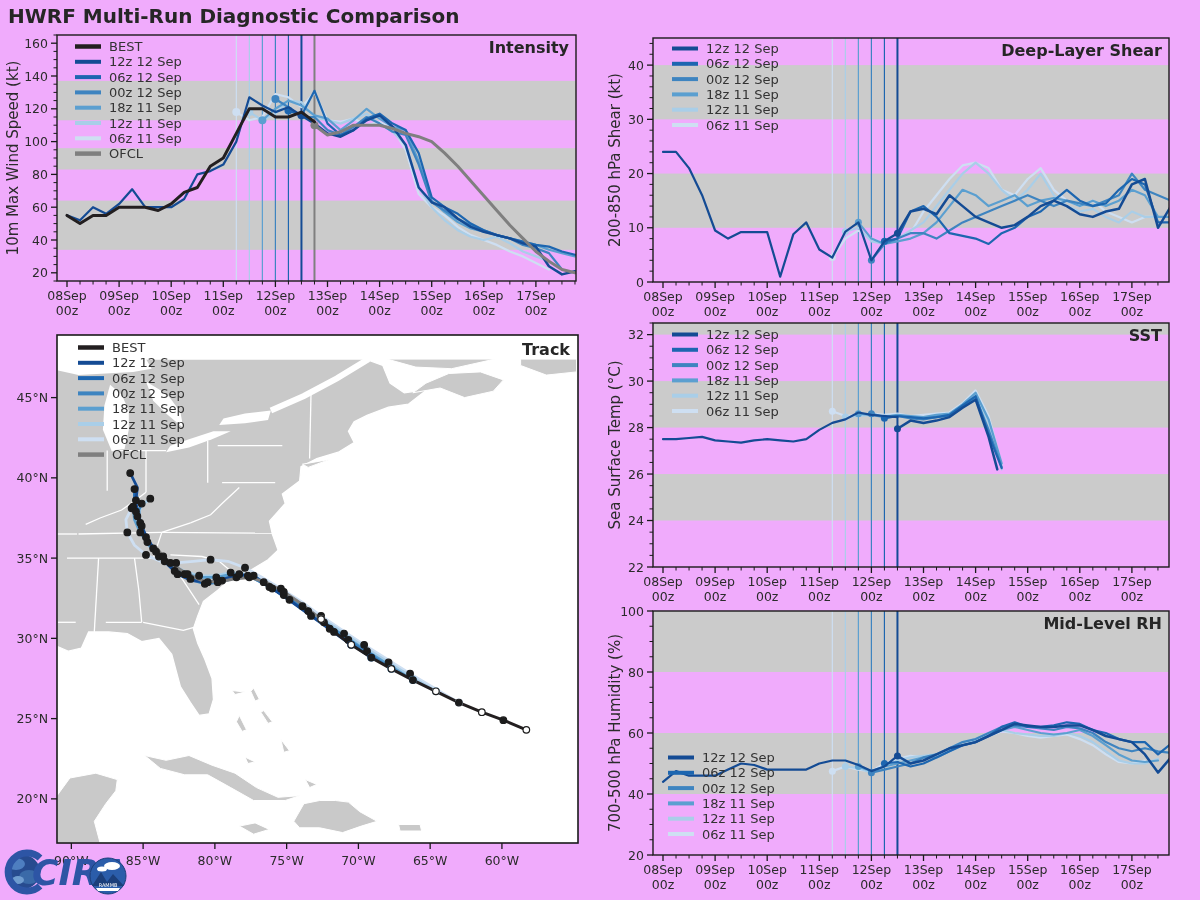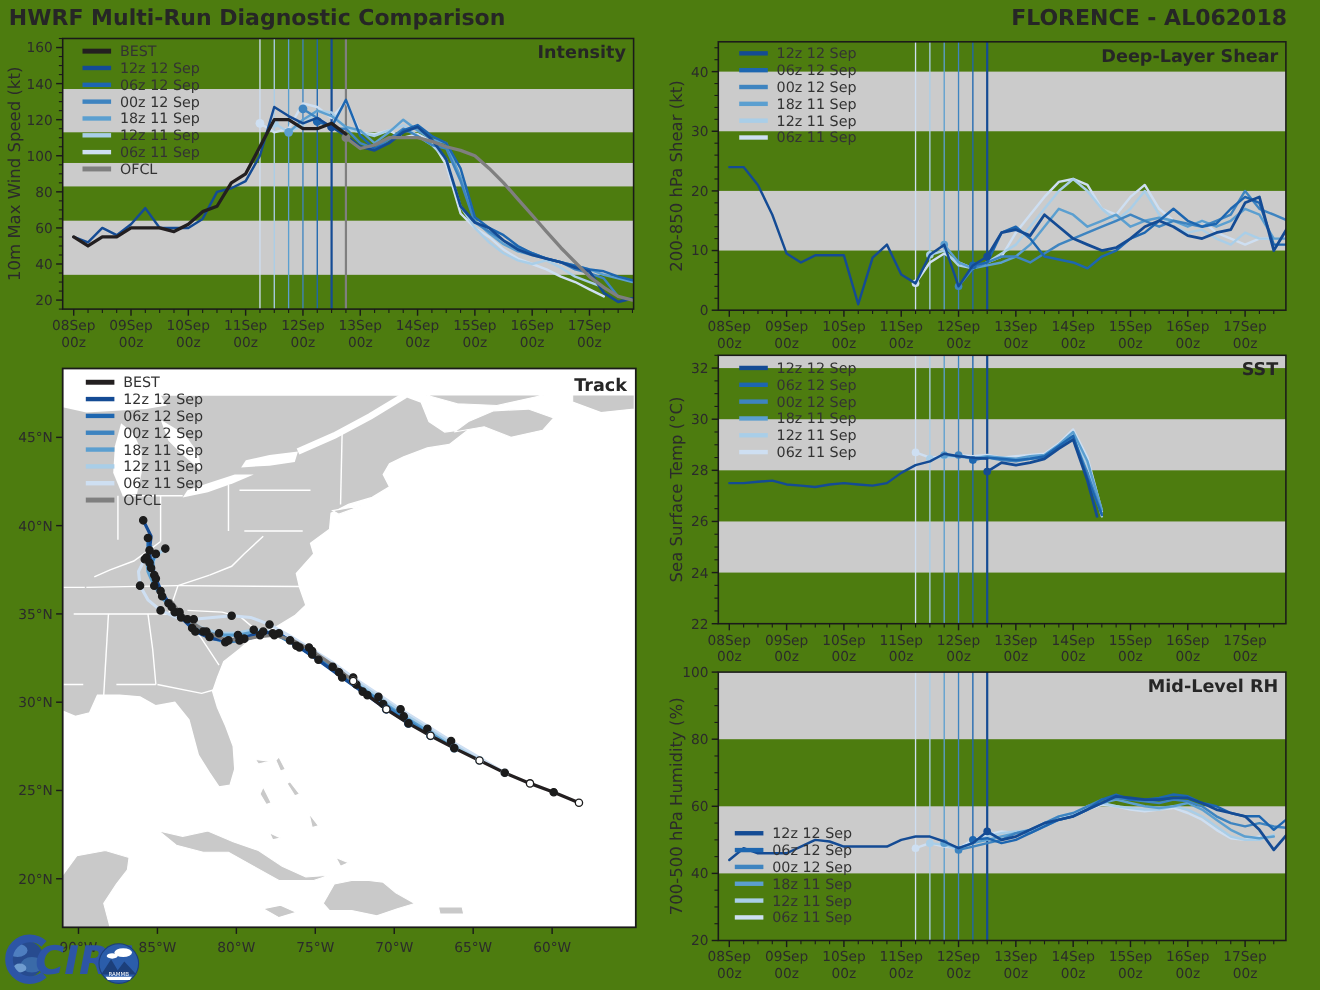--- a/index.html
+++ b/index.html
@@ -1,29 +1,28 @@
 <!DOCTYPE html>
 <html><head>
 <meta charset="utf-8">
 <style>
   html,body{margin:0;padding:0;background:#ffffff;}
   body{font-family:"DejaVu Sans","Liberation Sans",sans-serif;}
-  #stage{position:relative;width:1200px;height:900px;background:#4d7c0f;overflow:hidden;}
+  #stage{position:relative;width:1200px;height:900px;background:#f0abfc;overflow:hidden;}
   .main-title{position:absolute;top:4px;font-size:20px;font-weight:bold;color:#262626;white-space:nowrap;}
   #title-left{left:8px;}
   #title-right{right:30px;}
   #fig{position:absolute;left:0;top:0;}
   #logo{position:absolute;left:2px;top:844px;width:130px;height:54px;}
 </style>
 </head>
 <body>
 
 <div id="stage">
   <div id="title-left" class="main-title">HWRF Multi-Run Diagnostic Comparison</div>
-  <div id="title-right" class="main-title">FLORENCE - AL062018</div>
   <svg id="fig" width="1200" height="900">
       <g>
         <clipPath id="cp0">
           <rect x="57" y="35" width="519" height="246"></rect>
         </clipPath>
         <g>
           <rect x="57" y="200.64" width="519" height="49.20000000000002" fill="#cbcbcb"></rect>
           <rect x="57" y="148.16" width="519" height="21.32000000000002" fill="#cbcbcb"></rect>
           <rect x="57" y="80.91999999999999" width="519" height="39.360000000000014" fill="#cbcbcb"></rect>
         </g>

